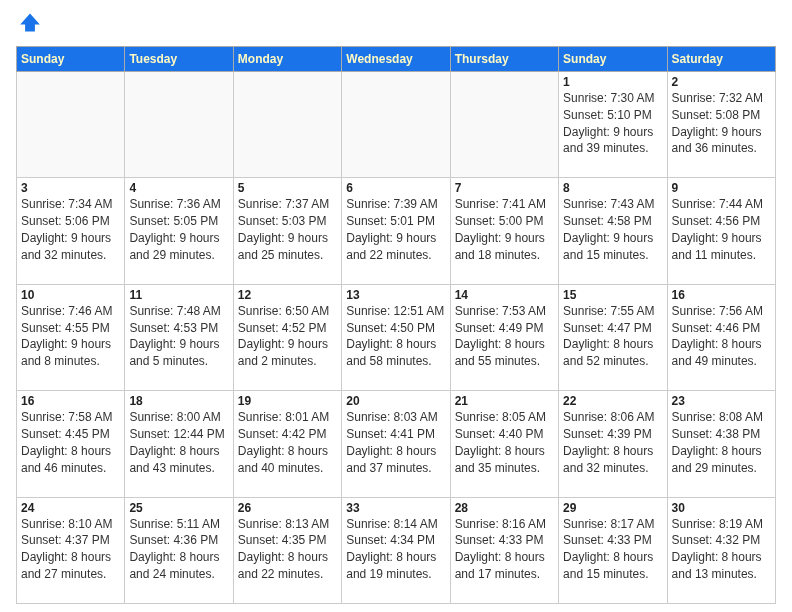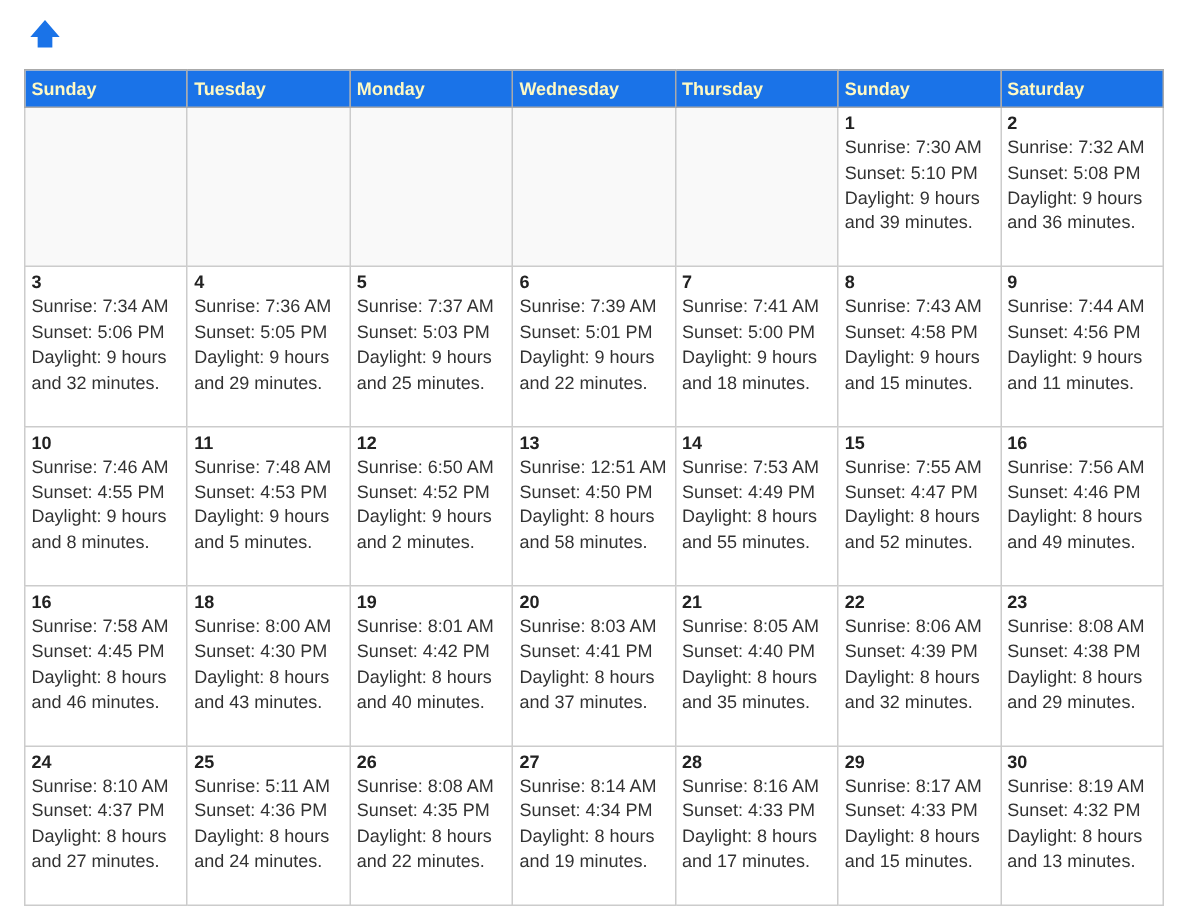--- a/index.html
+++ b/index.html
@@ -235,21 +235,21 @@
         <tr>
           <td>
             <span class="day-num">16</span>
             <div class="day-info">Sunrise: 7:58 AM
 Sunset: 4:45 PM
 Daylight: 8 hours and 46 minutes.</div>
           </td>
           <td>
             <span class="day-num">18</span>
             <div class="day-info">Sunrise: 8:00 AM
-Sunset: 4:30 PM
+Sunset: 12:44 PM
 Daylight: 8 hours and 43 minutes.</div>
           </td>
           <td>
             <span class="day-num">19</span>
             <div class="day-info">Sunrise: 8:01 AM
 Sunset: 4:42 PM
 Daylight: 8 hours and 40 minutes.</div>
           </td>
           <td>
             <span class="day-num">20</span>
@@ -284,26 +284,26 @@
 Daylight: 8 hours and 27 minutes.</div>
           </td>
           <td>
             <span class="day-num">25</span>
             <div class="day-info">Sunrise: 5:11 AM
 Sunset: 4:36 PM
 Daylight: 8 hours and 24 minutes.</div>
           </td>
           <td>
             <span class="day-num">26</span>
-            <div class="day-info">Sunrise: 8:08 AM
+            <div class="day-info">Sunrise: 8:13 AM
 Sunset: 4:35 PM
 Daylight: 8 hours and 22 minutes.</div>
           </td>
           <td>
-            <span class="day-num">27</span>
+            <span class="day-num">33</span>
             <div class="day-info">Sunrise: 8:14 AM
 Sunset: 4:34 PM
 Daylight: 8 hours and 19 minutes.</div>
           </td>
           <td>
             <span class="day-num">28</span>
             <div class="day-info">Sunrise: 8:16 AM
 Sunset: 4:33 PM
 Daylight: 8 hours and 17 minutes.</div>
           </td>

